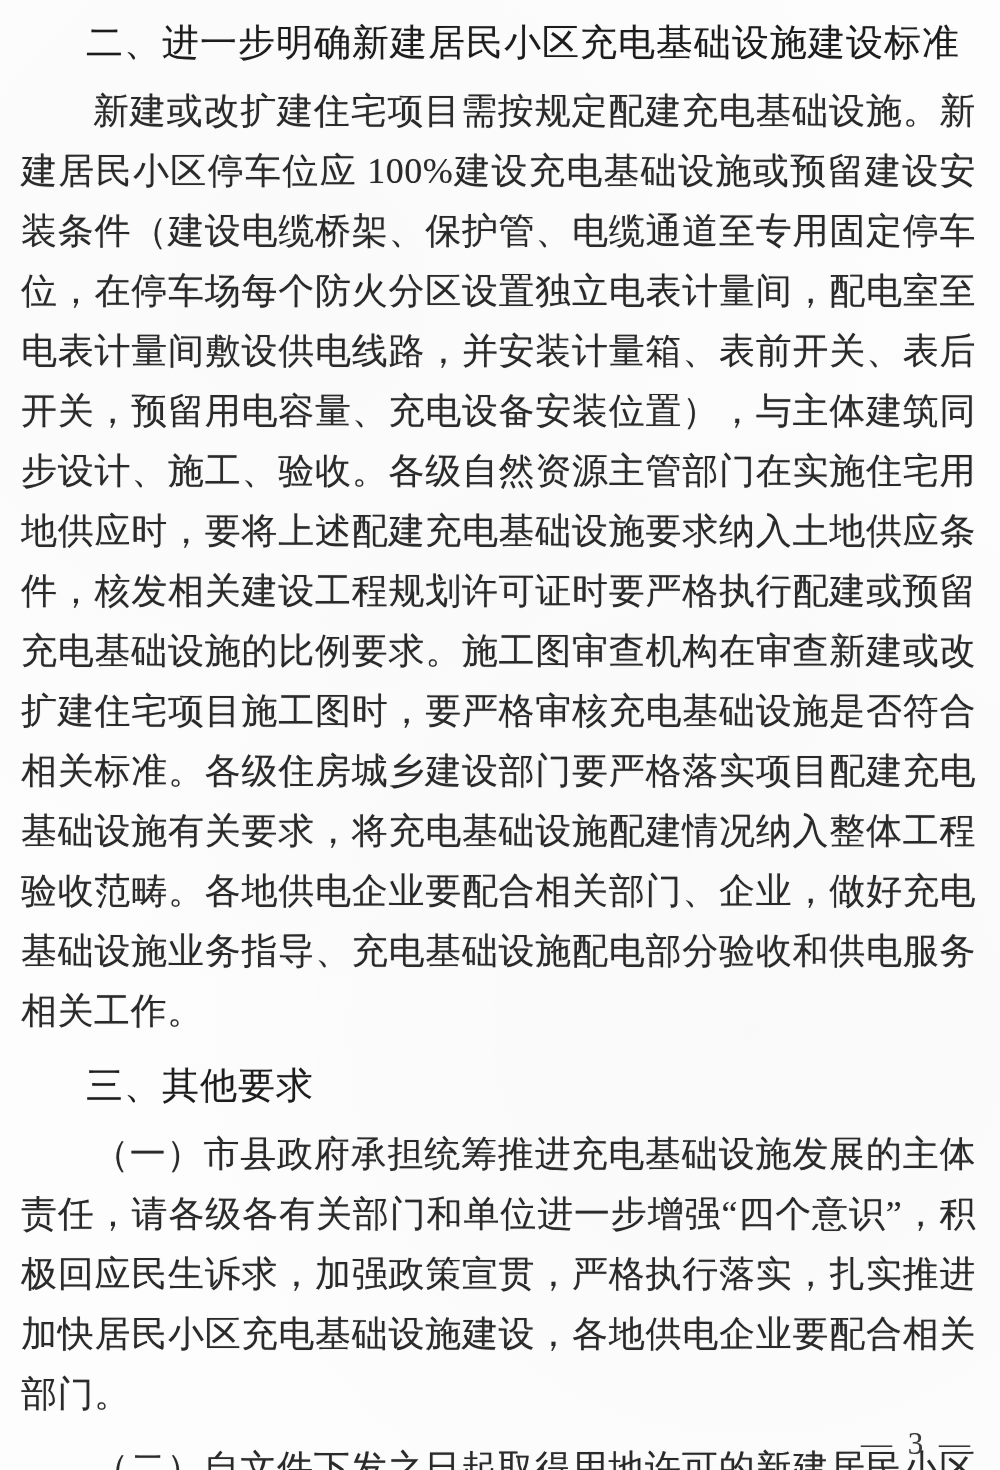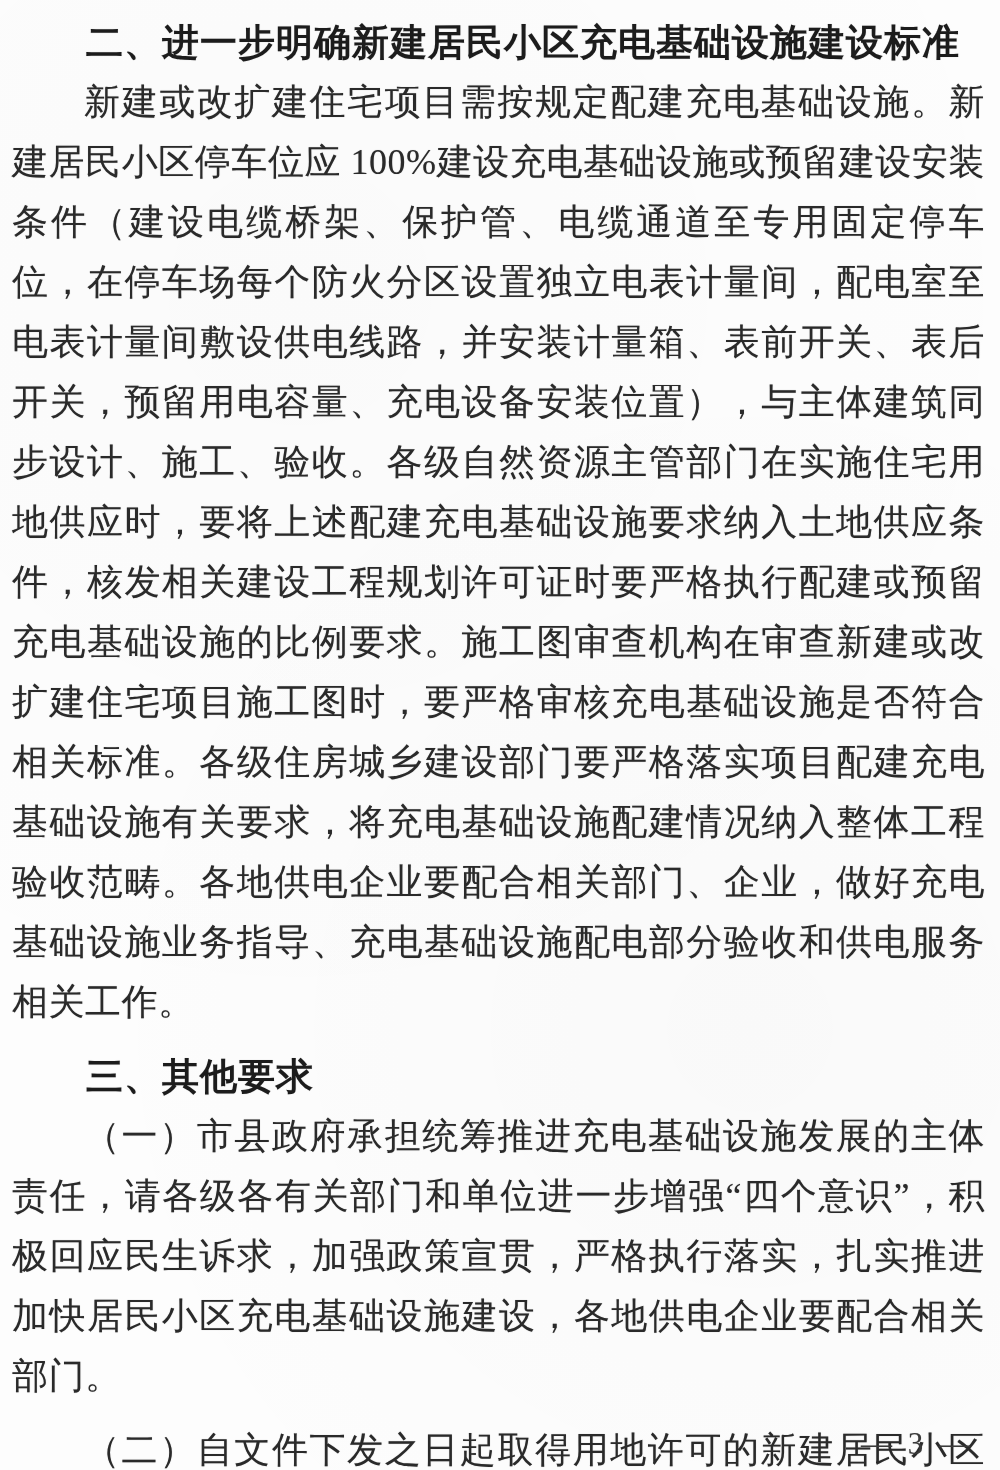--- a/index.html
+++ b/index.html
@@ -19,37 +19,37 @@
     overflow: hidden;
     font-family: "Liberation Serif", "DejaVu Serif", serif;
     color: #262626;
   }
   .content {
     box-sizing: border-box;
     padding: 14px 15px 0 12px;
   }
   .sec-heading {
     font-family: "Liberation Sans", "DejaVu Sans", sans-serif;
-    font-weight: 700;
+    font-weight: 400;
     font-size: 37px;
     line-height: 58px;
     color: #1c1c1c;
     text-indent: 2em;
     letter-spacing: 1px;
     margin: 0;
     text-shadow: 0 0 1px rgba(0,0,0,0.25);
     white-space: nowrap;
   }
   .sec-heading.second {
     margin-top: 16px;
   }
   .para {
     font-size: 36px;
     line-height: 60px;
-    margin: 0;
+    margin: 9px;
     text-indent: 2em;
     text-align: justify;
     text-justify: inter-character;
     color: #2a2a2a;
     text-shadow: 0 0 1px rgba(0,0,0,0.30);
     letter-spacing: 0.5px;
   }
   .para + .para {
     margin-top: 14px;
   }

